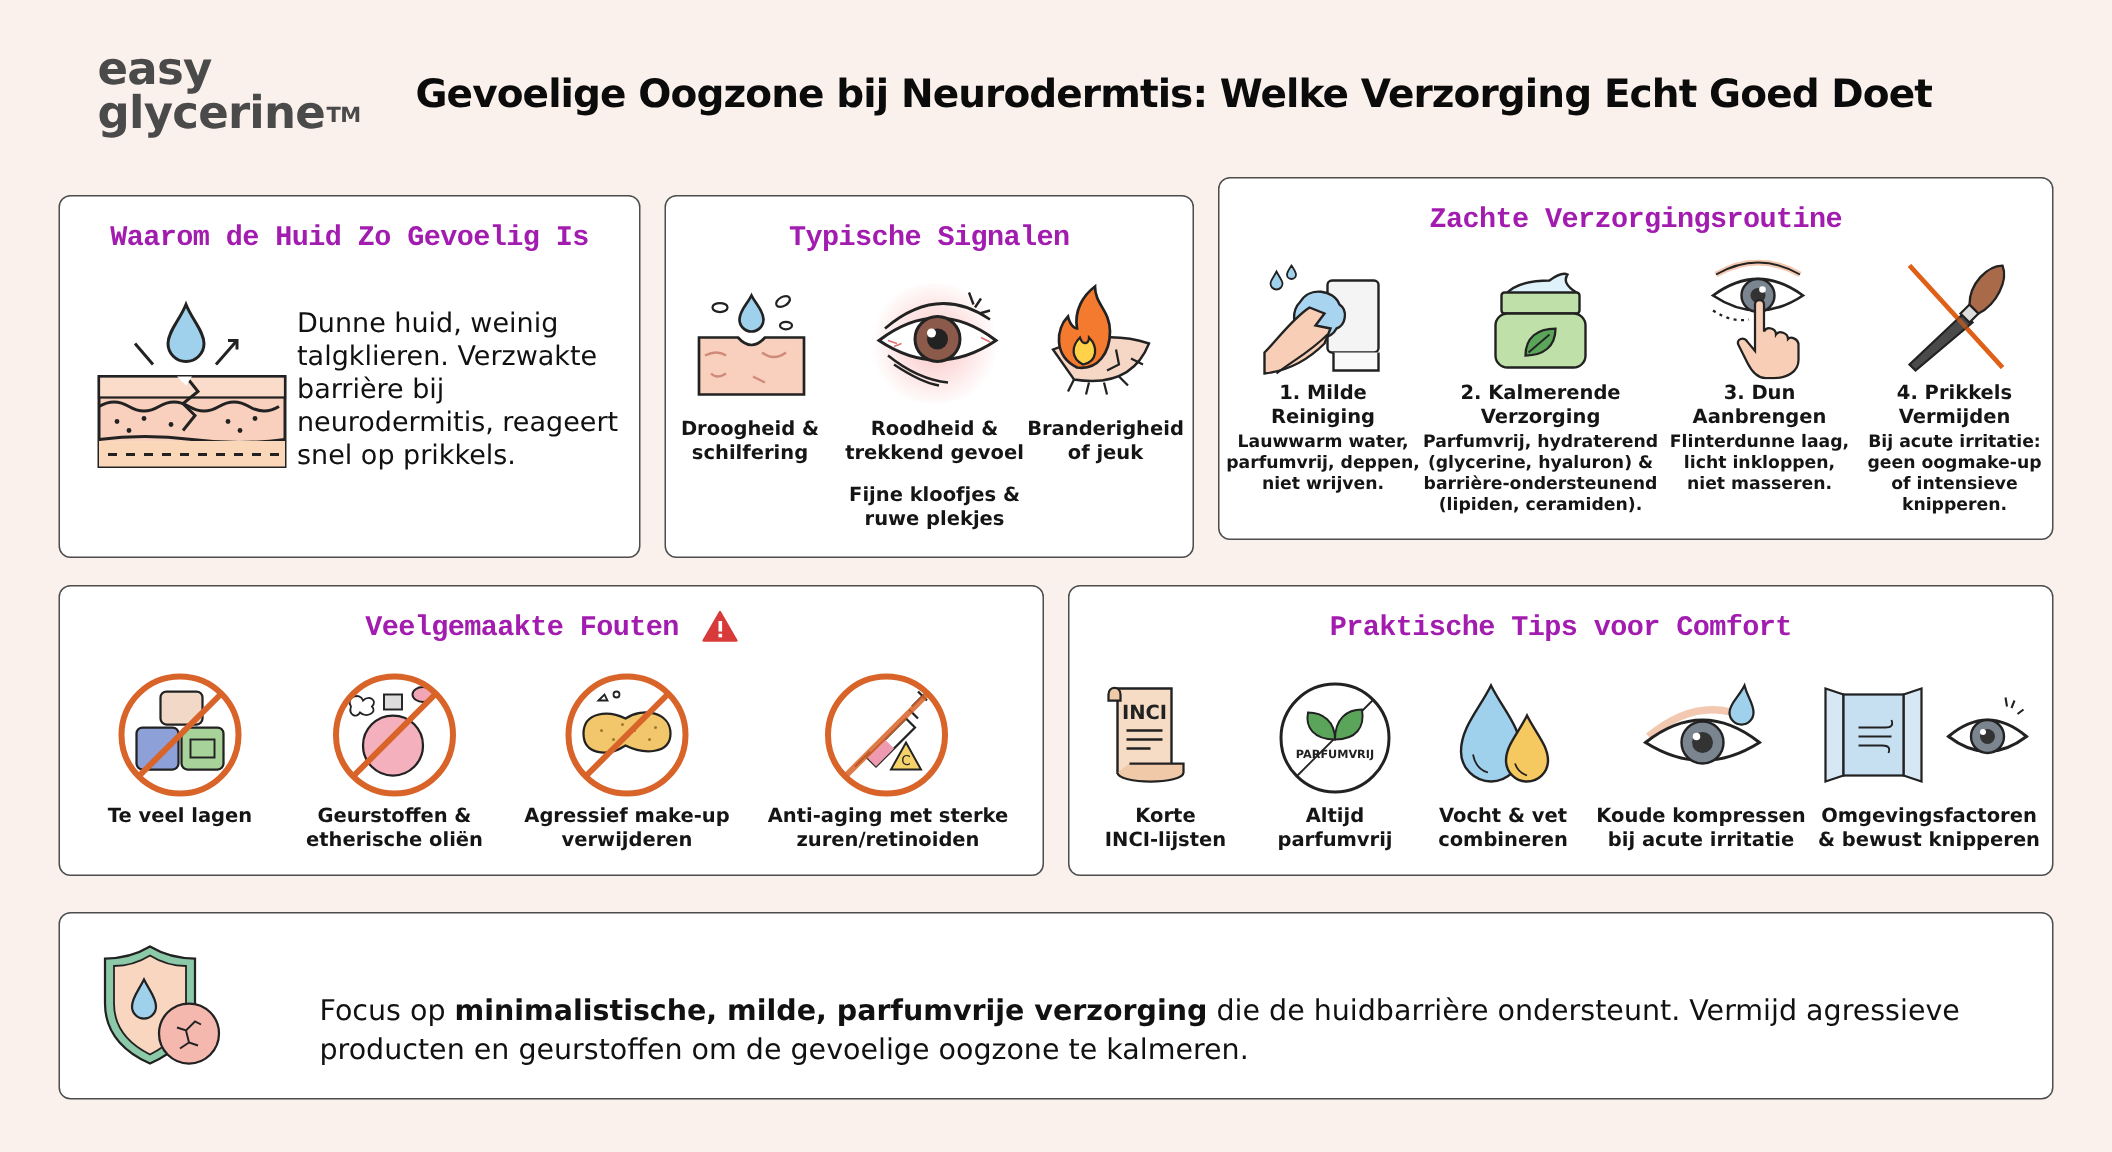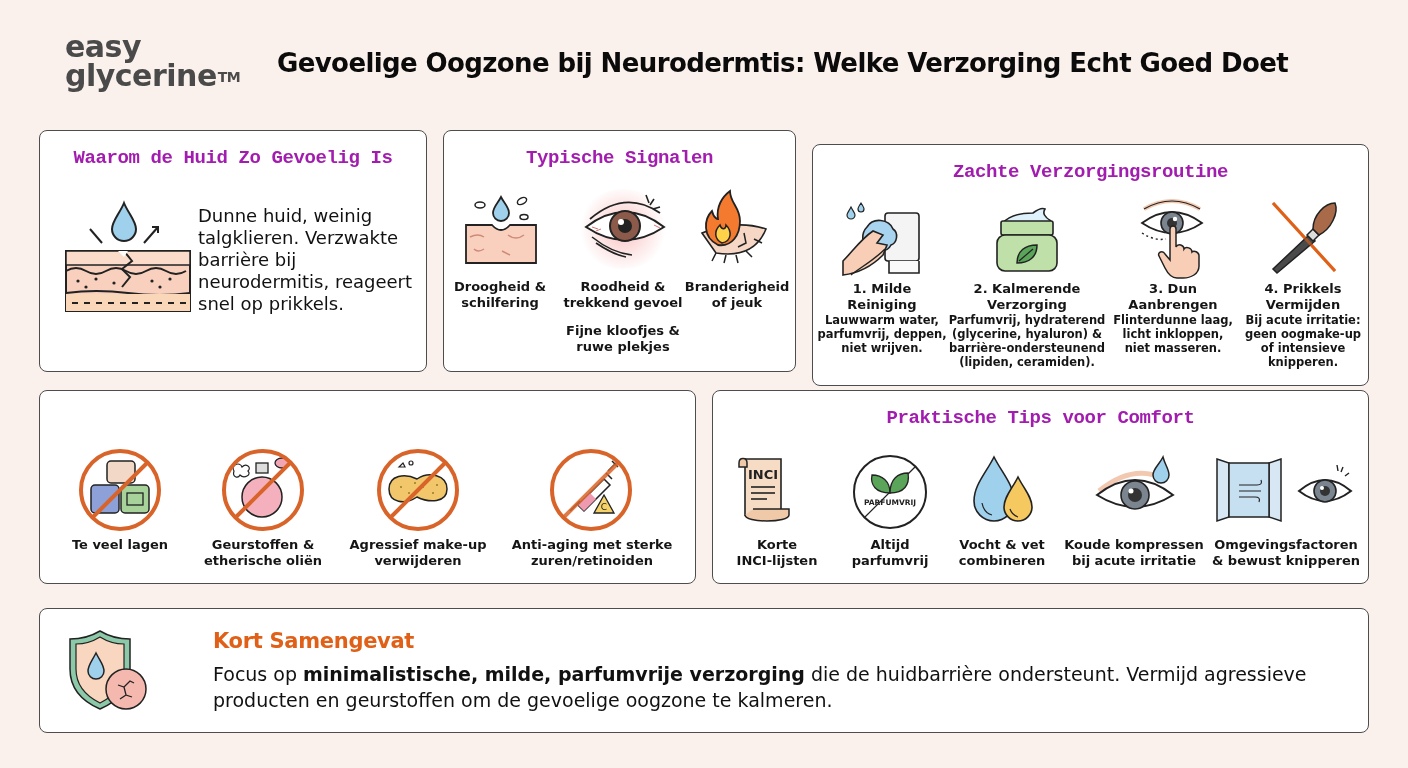--- a/index.html
+++ b/index.html
@@ -113,21 +113,21 @@
   <div class="lbl" style="left:238px; top:148px; width:110px;">
     <span class="ttl">Branderigheid</span>
       <span class="ttl">of jeuk</span>
   </div>
   <div class="lbl" style="left:118px; top:192px; width:122px;">
     <span class="ttl">Fijne kloofjes &amp;</span>
       <span class="ttl">ruwe plekjes</span>
   </div>
 </div>
 
-<div class="card" style="left:812px; top:144px; width:557px; height:242px;">
+<div class="card" style="left:812px; top:118px; width:557px; height:242px;">
   <h2 style="top:16px;">Zachte Verzorgingsroutine</h2>
   <svg class="icon" style="left:28px; top:56px;" width="84" height="78" viewBox="0 0 84 78">
     <rect x="44" y="12" width="34" height="48" rx="3" fill="#f4f4f4" stroke="#222" stroke-width="1.6"></rect>
     <path d="M48 60 v12 h30 v-12" fill="#fafafa" stroke="#222" stroke-width="1.6"></path>
     <path d="M10 6 c-2 4 -4 6 -4 8 a4 4 0 0 0 8 0 c0 -2 -2 -4 -4 -8z M20 2 c-2 3 -3 5 -3 6 a3 3 0 0 0 6 0 c0 -1 -1 -3 -3 -6z" fill="#9fd0ec" stroke="#222" stroke-width="1.2"></path>
     <path d="M26 26 c6 -10 22 -8 26 2 c6 4 4 14 -2 16 c-4 8 -16 8 -22 2 c-8 -2 -8 -14 -2 -20z" fill="#a9d4ef" stroke="#222" stroke-width="1.6"></path>
     <path d="M2 60 c10 -10 18 -22 30 -30 l10 4 l-6 8 l10 2 l-4 10 c-10 10 -22 18 -40 20z" fill="#f8cfb6" stroke="#222" stroke-width="1.6"></path>
     <path d="M10 74 c10 -8 22 -14 34 -26" fill="none" stroke="#222" stroke-width="1.4"></path>
   </svg>
   <svg class="icon" style="left:180px; top:60px;" width="68" height="70" viewBox="0 0 68 70">
@@ -180,20 +180,28 @@
     <span class="ttl">4. Prikkels</span>
       <span class="ttl">Vermijden</span>
     <span class="sub">Bij acute irritatie:</span>
       <span class="sub">geen oogmake-up</span>
       <span class="sub">of intensieve</span>
       <span class="sub">knipperen.</span>
   </div>
 </div>
 
 <div class="card" style="left:39px; top:390px; width:657px; height:194px;">
+  <h2 style="top:16px;">
+    <span>Veelgemaakte Fouten</span>
+    <svg class="warn" width="24" height="21" viewBox="0 0 24 21">
+        <path d="M12 1 L23 20 H1z" fill="#d83a3a" stroke="#d83a3a" stroke-linejoin="round" stroke-width="1.5"></path>
+        <rect x="11" y="7" width="2.4" height="7" fill="#fff"></rect>
+        <rect x="11" y="15.5" width="2.4" height="2.4" fill="#fff"></rect>
+      </svg>
+  </h2>
 
   <svg class="icon" style="left:37px; top:56px;" width="86" height="86" viewBox="0 0 86 86">
     <rect x="30" y="14" width="28" height="22" rx="4" fill="#f2d9c7" stroke="#222" stroke-width="1.5"></rect>
     <rect x="14" y="38" width="28" height="28" rx="4" fill="#8ea0d8" stroke="#222" stroke-width="1.5"></rect>
     <rect x="44" y="38" width="28" height="28" rx="4" fill="#a7d29a" stroke="#222" stroke-width="1.5"></rect>
     <rect x="50" y="46" width="16" height="12" fill="none" stroke="#222" stroke-width="1.3"></rect>
     <circle cx="43" cy="43" r="39" fill="none" stroke="#d8642a" stroke-width="4"></circle>
     <line x1="16" y1="70" x2="70" y2="16" stroke="#d8642a" stroke-width="4"></line>
   </svg>
   <svg class="icon" style="left:180px; top:56px;" width="86" height="86" viewBox="0 0 86 86">
@@ -311,15 +319,14 @@
 </div>
 
 <div class="card" style="left:39px; top:608px; width:1330px; height:125px;">
   <svg class="icon" style="left:26px; top:20px;" width="86" height="84" viewBox="0 0 86 84">
     <path d="M34 2 C24 8 14 10 4 10 V40 C4 62 20 74 34 80 C48 74 64 62 64 40 V10 C54 10 44 8 34 2z" fill="#8cc9a8" stroke="#222" stroke-width="1.5"></path>
     <path d="M34 8 C26 13 18 15 10 15 V40 C10 58 22 68 34 74 C46 68 58 58 58 40 V15 C50 15 42 13 34 8z" fill="#f8d6bf" stroke="#222" stroke-width="1.2"></path>
     <path d="M30 24 C26 32 22 36 22 42 a8 8 0 0 0 16 0 C38 36 34 32 30 24z" fill="#9fd0ec" stroke="#222" stroke-width="1.5"></path>
     <circle cx="60" cy="60" r="20" fill="#f4b8ae" stroke="#222" stroke-width="1.5"></circle>
     <path d="M52 56 l6 2 l6 -6 l4 2 M58 58 l2 8 l6 2 M60 66 l-6 4" fill="none" stroke="#222" stroke-width="1.3"></path>
   </svg>
-  <div class="sum-title">Kort Samengevat</div>
   <div class="sum-text"><span>Focus op </span><b>minimalistische, milde, parfumvrije verzorging</b><span> die de huidbarrière ondersteunt. Vermijd agressieve producten en geurstoffen om de gevoelige oogzone te kalmeren.</span></div>
 </div>
 
 </body></html>

